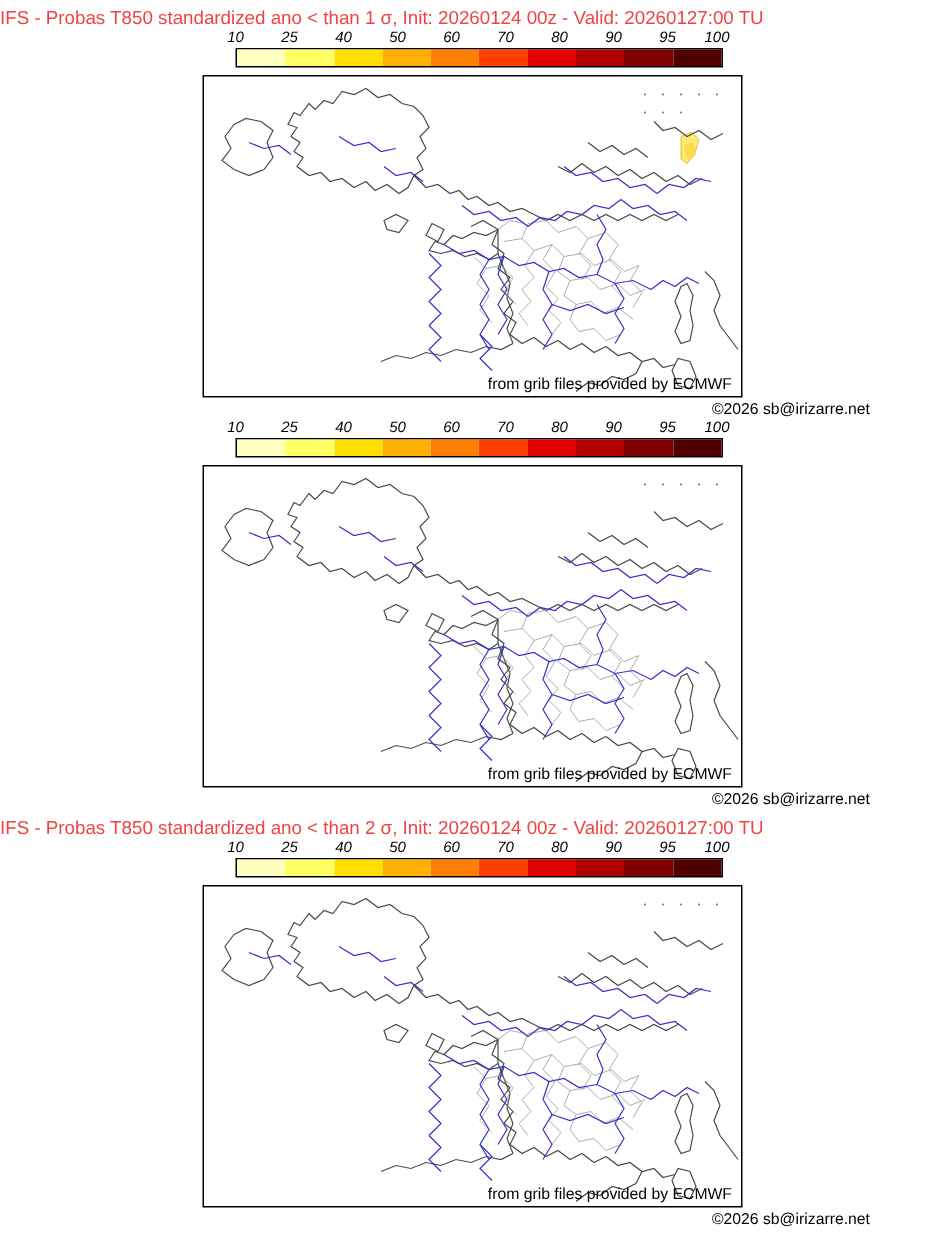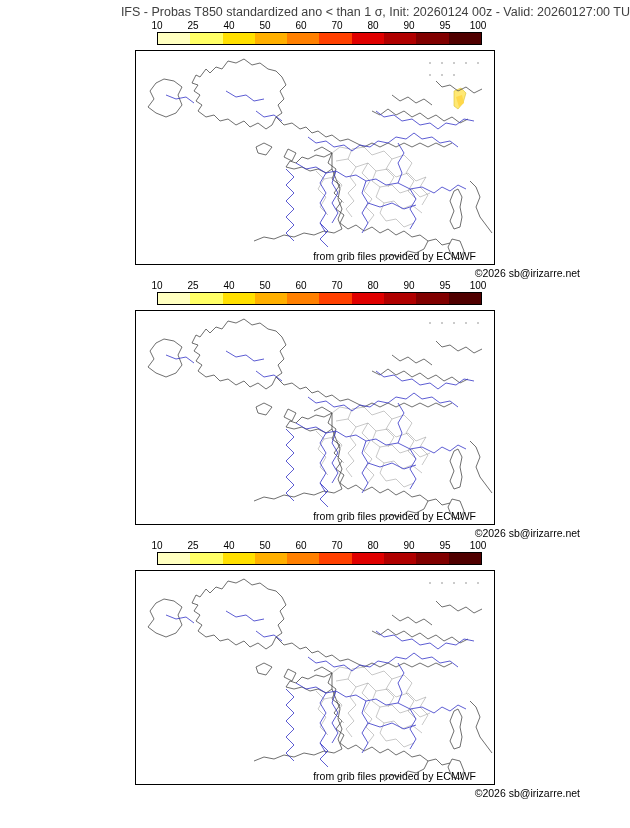--- a/index.html
+++ b/index.html
@@ -12,31 +12,32 @@
     height: 828px;
     font-family: "Liberation Sans", sans-serif;
     color: #000000;
     overflow: hidden;
   }
   .panel {
     width: 630px;
     position: relative;
   }
   .panel-title {
-    text-align: right;
+    text-align: left;
     font-size: 12.5px;
     line-height: 16px;
     padding-top: 4px;
     white-space: nowrap;
-    color: #404040;
+    color: #ef4444;
   }
   .colorbar-wrap {
     position: relative;
     width: 630px;
     height: 30px;
+    font-style: italic;
   }
   .cb-labels {
     position: absolute;
     left: 0;
     top: 0;
     width: 630px;
     height: 12px;
   }
   .cb-labels span {
     position: absolute;
@@ -69,21 +70,21 @@
     background: #ffffff;
     overflow: hidden;
   }
   .map-frame svg {
     position: absolute;
     left: 0;
     top: 0;
   }
   .credit-grib {
     position: absolute;
-    right: 18px;
+    right: 6px;
     bottom: 2px;
     font-size: 10.5px;
     color: #000;
     white-space: nowrap;
   }
   .credit-line {
     text-align: right;
     font-size: 10.5px;
     line-height: 14px;
     padding-top: 1px;
@@ -303,20 +304,21 @@
         <circle cx="330" cy="12" r="0.7"></circle>
           <circle cx="342" cy="12" r="0.7"></circle>
       </g>
     </svg>
     <div class="credit-grib">from grib files provided by ECMWF</div>
   </div>
   <div class="credit-line">©2026 sb@irizarre.net</div>
 </div>
 
 <div class="panel">
+  <div class="panel-title">IFS - Probas T850  standardized ano &lt; than 2 σ, Init: 20260124 00z - Valid: 20260127:00 TU</div>
   <div class="colorbar-wrap">
     <div class="cb-labels">
       <span style="left:157px">10</span>
       <span style="left:193px">25</span>
       <span style="left:229px">40</span>
       <span style="left:265px">50</span>
       <span style="left:301px">60</span>
       <span style="left:337px">70</span>
       <span style="left:373px">80</span>
       <span style="left:409px">90</span>

